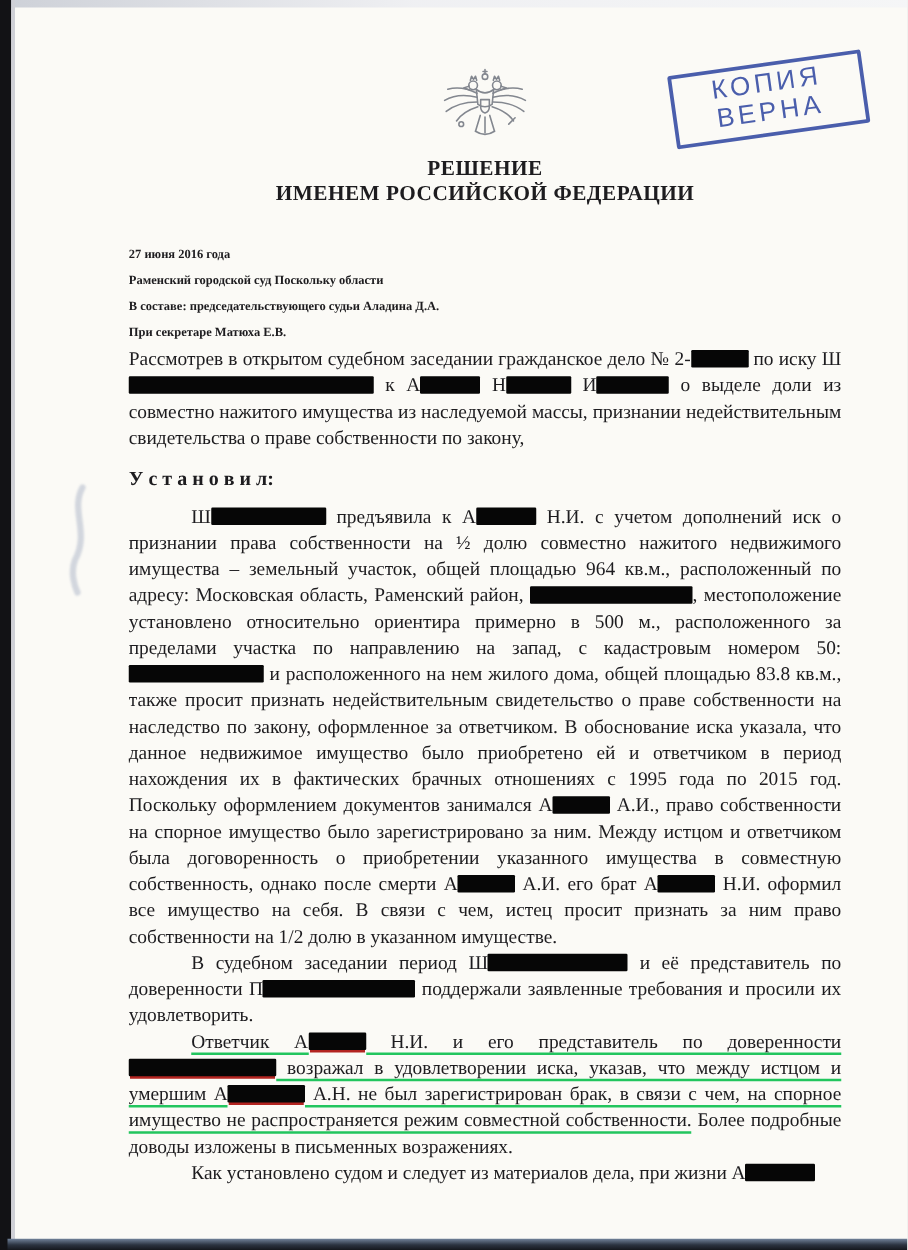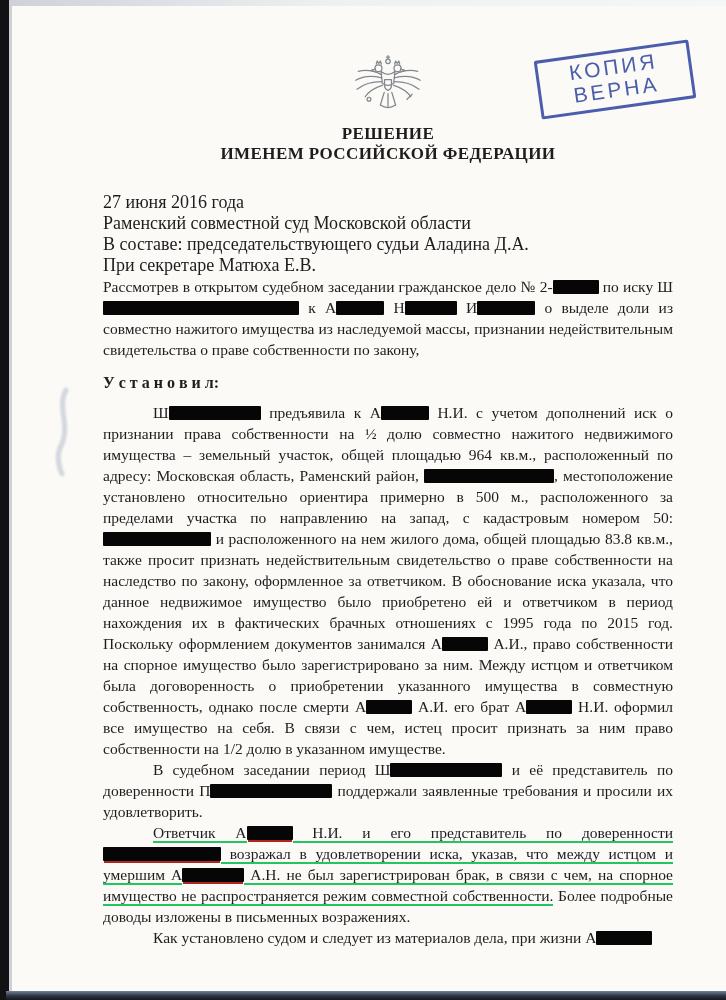--- a/index.html
+++ b/index.html
@@ -15,21 +15,21 @@
 
   .stamp{position:absolute;left:537px;top:50px;width:150px;padding:2px 0 5px;
          border:3px solid #3c51a6;border-radius:2px;transform:rotate(-8deg);
          text-align:center;color:#3c51a6;font-family:"Liberation Sans",sans-serif;
          font-size:21px;line-height:23px;letter-spacing:3px;opacity:.92;}
 
   .content{position:absolute;left:103px;top:0;width:570px;}
   .emblem-wrap{text-align:center;padding-top:52px;}
   .title,.subtitle{text-align:center;font-weight:bold;font-size:17px;line-height:20px;letter-spacing:.4px;}
   .meta-block{margin-top:28px;}
-  .meta{font-weight:normal;font-size:18px;line-height:21px;}
+  .meta{font-weight:bold;font-size:10px;line-height:21px;}
   .heading{text-align:left;font-weight:bold;font-size:16px;margin:14px 0 10px;}
 
   .para{margin:0;font-size:15.5px;line-height:21px;text-align:justify;}
   .para.indent{text-indent:50px;}
   .redact{display:inline-block;height:14px;background:#060606;vertical-align:-2px;border-radius:1px;}
   span.u{border-bottom:2px solid #22c55e;}
   .redact.u{border-bottom:none;box-shadow:0 3px 0 -1px #b32420;}
 </style>
 </head>
 <body>
@@ -78,21 +78,21 @@
           <path d="M90 73 l8 -8"></path>
         </g>
       </svg>
     </div>
 
     <div class="title">РЕШЕНИЕ</div>
     <div class="subtitle">ИМЕНЕМ РОССИЙСКОЙ ФЕДЕРАЦИИ</div>
 
     <div class="meta-block">
       <div class="meta">27 июня 2016 года</div>
-      <div class="meta">Раменский совместной суд Московской области</div>
+      <div class="meta">Раменский городской суд Поскольку области</div>
       <div class="meta">В составе: председательствующего судьи Аладина Д.А.</div>
       <div class="meta">При секретаре Матюха Е.В.</div>
       <div id="intro-slot">
           <p class="para"><span>Рассмотрев в открытом судебном заседании гражданское дело № 2-</span><span class="redact" style="width: 46px;"></span><span> по иску Ш</span><span class="redact" style="width: 196px;"></span><span> к А</span><span class="redact" style="width: 48px;"></span><span> Н</span><span class="redact" style="width: 52px;"></span><span> И</span><span class="redact" style="width: 58px;"></span><span> о выделе доли из совместно нажитого имущества из наследуемой массы, признании недействительным свидетельства о праве собственности по закону,</span></p>
         </div>
     </div>
 
     <div class="heading">У с т а н о в и л:</div>
 
     <div id="body-slot">

